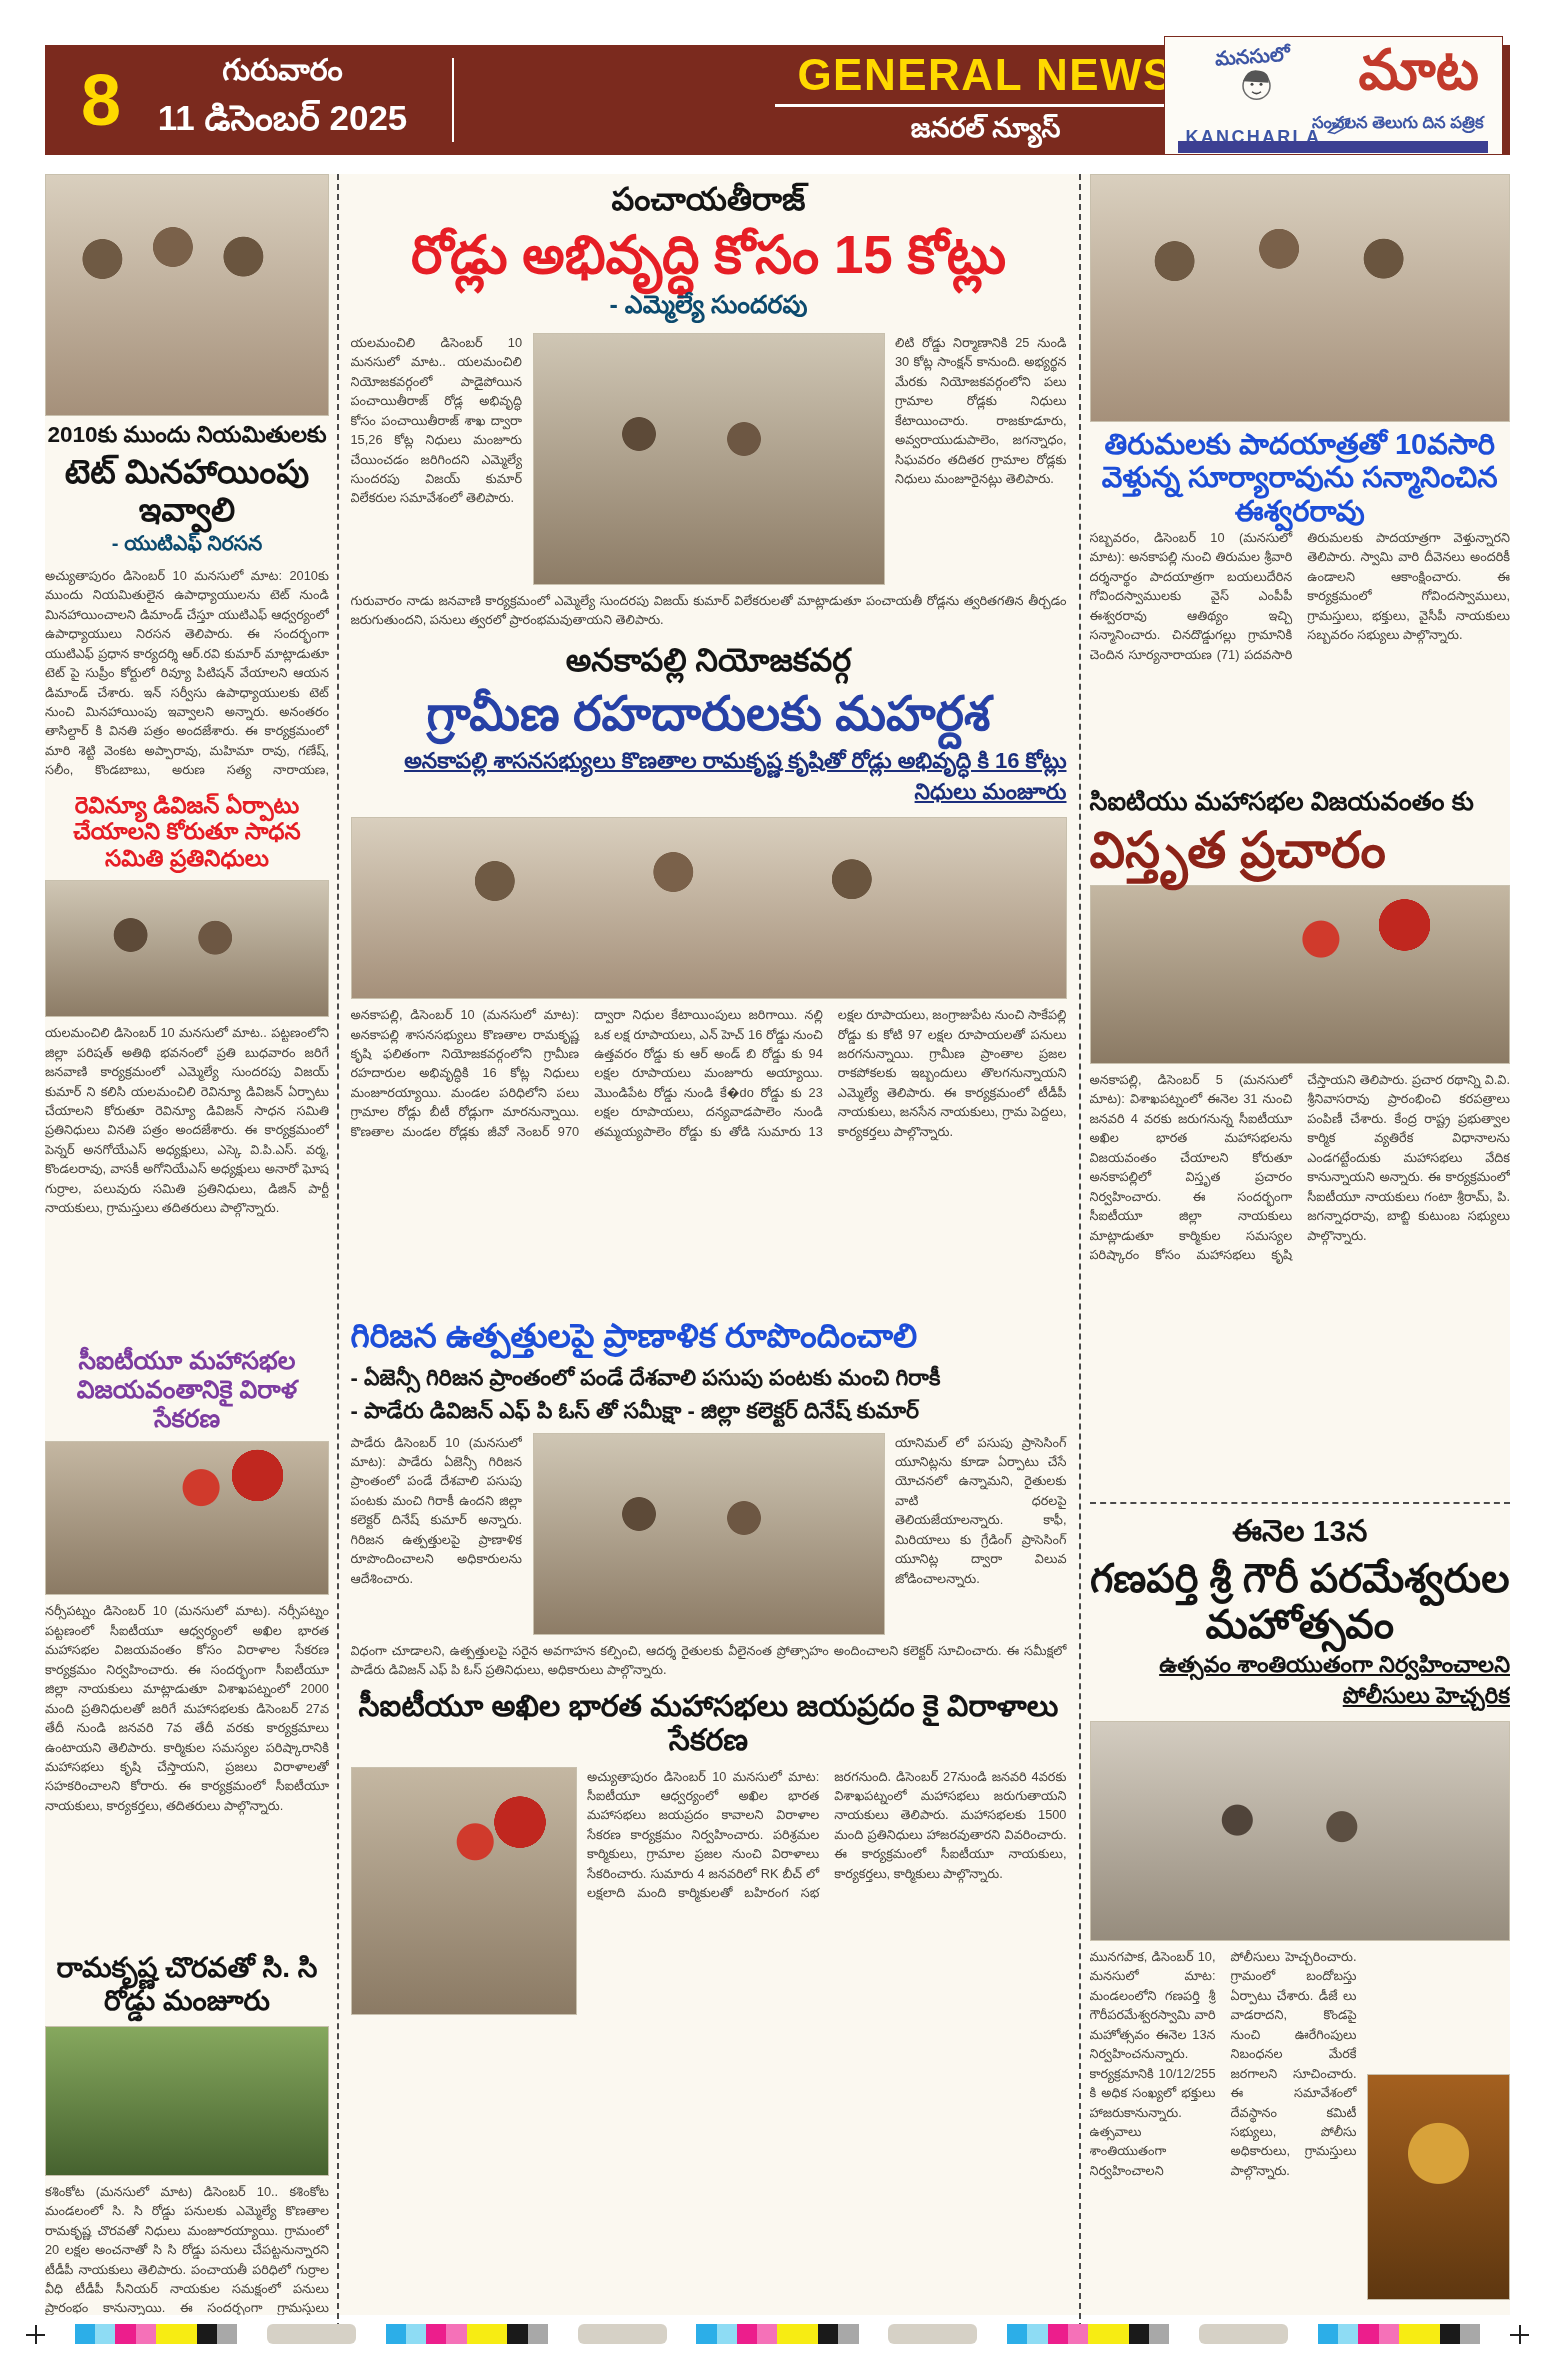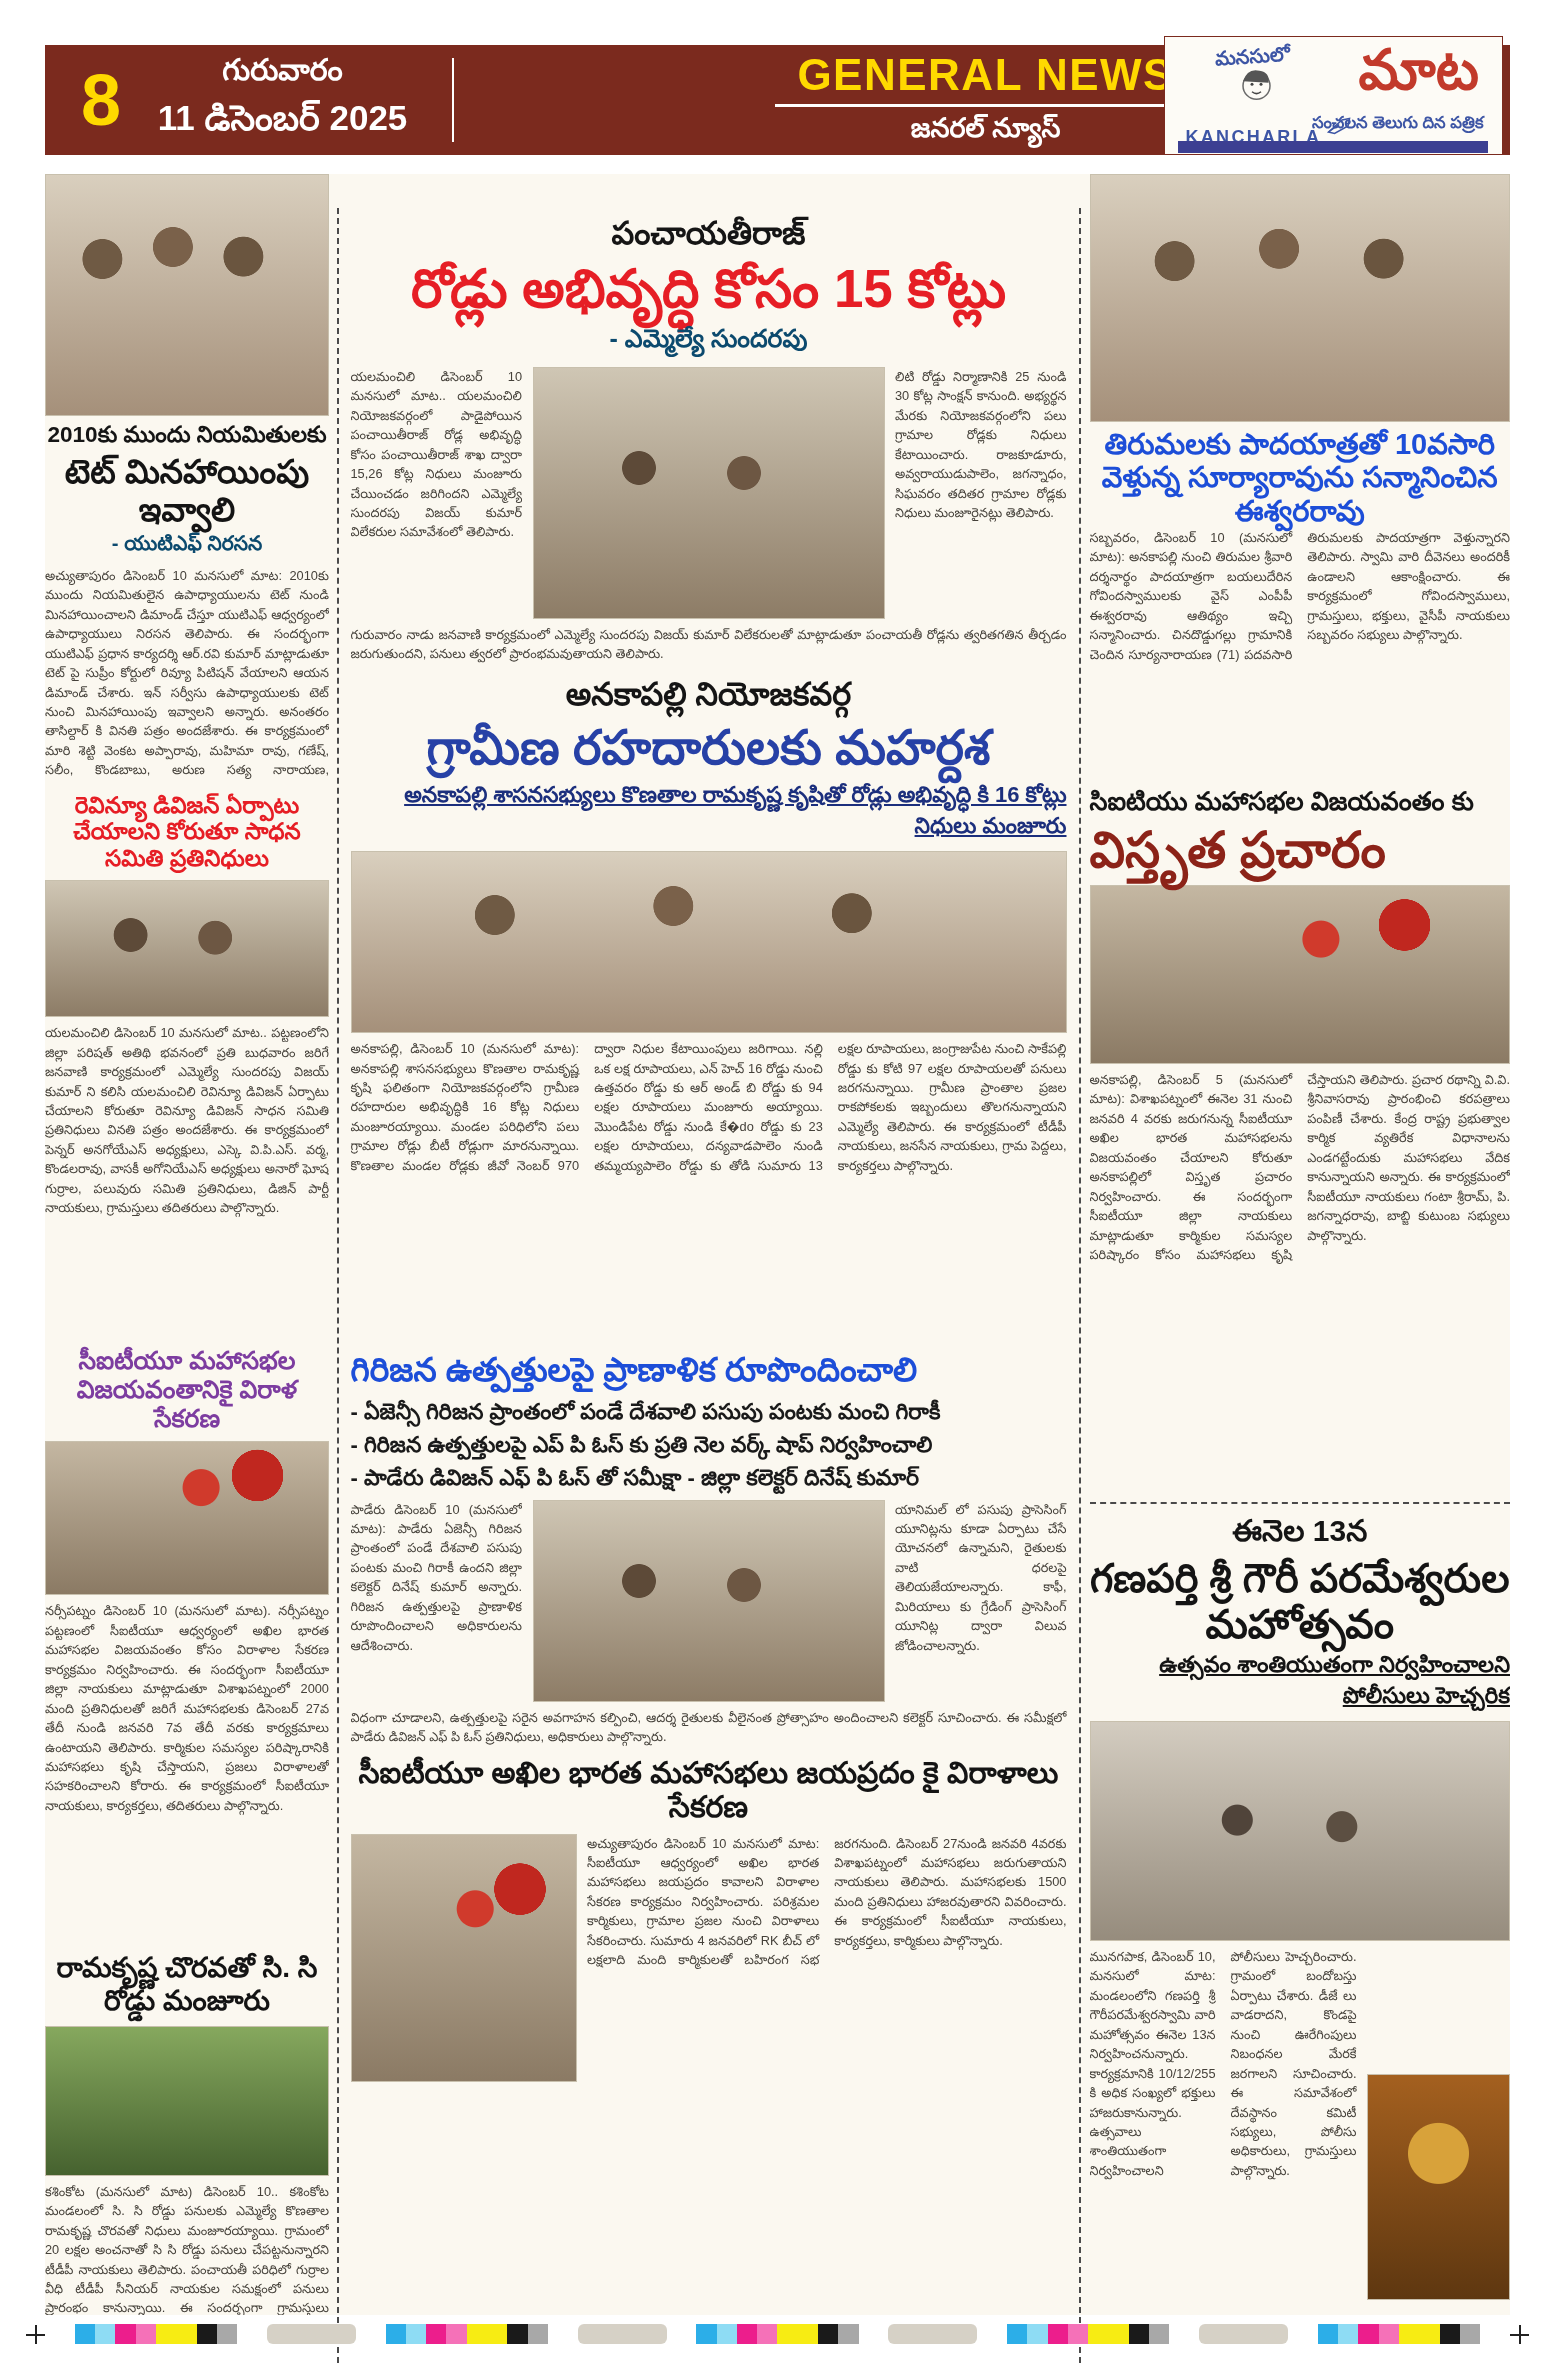--- a/index.html
+++ b/index.html
@@ -24,21 +24,21 @@
   .brand-main{position:absolute;right:22.6px;top:4.5px;color:#c23a2b;font-size:56px;font-weight:bold;line-height:1;}
   .brand-sub{position:absolute;left:21px;bottom:6px;color:#3d55a5;font-size:18px;font-weight:bold;letter-spacing:2.3px;}
   .tagline{position:absolute;right:18px;bottom:18px;color:#3d55a5;font-size:16.5px;font-weight:bold;}
   .logo-face{position:absolute;left:72px;top:25.6px;}
   .pen-nib{position:absolute;left:162px;bottom:16.5px;}
   .logo-bottombar{position:absolute;left:13.5px;right:13.5px;bottom:1.5px;height:12px;background:#3c3f92;}
   
   .content{position:absolute;left:45px;top:174px;width:1465px;height:2141px;display:flex;background:#fbf8f0;}
   .col{overflow:hidden;height:100%;}
   .col-left{width:284px;padding-right:7.5px;}
-  .col-mid{width:716px;border-left:2.3px dashed #4a4a4a;border-right:2.3px dashed #4a4a4a;padding:7px 12px;margin-top:34px;}
+  .col-mid{width:716px;border-left:2.3px dashed #4a4a4a;border-right:2.3px dashed #4a4a4a;padding:7px 12px;}
   .col-right{flex:1;padding-left:9px;}
   
   .kicker{font-weight:bold;color:#151515;text-align:center;}
   .byline{font-weight:bold;color:#0c4a6e;text-align:center;}
   .hl{font-weight:bold;text-align:center;line-height:1.15;}
   .hl-red{color:#e61e25;}
   .hl-blue{color:#2741a6;}
   .hl-green{color:#1d4ed8;}
   .hl-maroon{color:#8c2318;}
   .hl-purple{color:#7d3da0;}
@@ -163,21 +163,20 @@
       <div class="body-txt" style="margin-top:6px;height:41px;overflow:hidden">గురువారం నాడు జనవాణి కార్యక్రమంలో ఎమ్మెల్యే సుందరపు విజయ్ కుమార్ విలేకరులతో మాట్లాడుతూ పంచాయతీ రోడ్లను త్వరితగతిన తీర్చడం జరుగుతుందని, పనులు త్వరలో ప్రారంభమవుతాయని తెలిపారు.</div>
       <div class="kicker" style="font-size:32px;margin-top:10.5px">అనకాపల్లి నియోజకవర్గ</div>
       <div class="hl hl-blue" style="font-size:48px">గ్రామీణ రహదారులకు మహర్దశ</div>
       <div class="subhead-navy" style="font-size:22px;margin:6px 0 7.5px">అనకాపల్లి శాసనసభ్యులు కొణతాల రామకృష్ణ కృషితో రోడ్లు అభివృద్ధి కి 16 కోట్లు నిధులు మంజూరు</div>
       <div class="ph ph-people" style="height:182px"></div>
       <div class="spacer8"></div>
       <div class="body-txt cols-3" style="height:301px;overflow:hidden">అనకాపల్లి, డిసెంబర్ 10 (మనసులో మాట): అనకాపల్లి శాసనసభ్యులు కొణతాల రామకృష్ణ కృషి ఫలితంగా నియోజకవర్గంలోని గ్రామీణ రహదారుల అభివృద్ధికి 16 కోట్ల నిధులు మంజూరయ్యాయి. మండల పరిధిలోని పలు గ్రామాల రోడ్లు బీటీ రోడ్లుగా మారనున్నాయి. కొణతాల మండల రోడ్లకు జీవో నెంబర్ 970 ద్వారా నిధుల కేటాయింపులు జరిగాయి. నల్లి ఒక లక్ష రూపాయలు, ఎన్ హెచ్ 16 రోడ్డు నుంచి ఉత్తవరం రోడ్డు కు ఆర్ అండ్ బి రోడ్డు కు 94 లక్షల రూపాయలు మంజూరు అయ్యాయి. మొండిపేట రోడ్డు నుండి కే�do రోడ్డు కు 23 లక్షల రూపాయలు, దన్యవాడపాలెం నుండి తమ్మయ్యపాలెం రోడ్డు కు తోడి సుమారు 13 లక్షల రూపాయలు, జంగ్రాజుపేట నుంచి సాకేపల్లి రోడ్డు కు కోటి 97 లక్షల రూపాయలతో పనులు జరగనున్నాయి. గ్రామీణ ప్రాంతాల ప్రజల రాకపోకలకు ఇబ్బందులు తొలగనున్నాయని ఎమ్మెల్యే తెలిపారు. ఈ కార్యక్రమంలో టీడీపీ నాయకులు, జనసేన నాయకులు, గ్రామ పెద్దలు, కార్యకర్తలు పాల్గొన్నారు.</div>
       <div class="hl hl-green" style="font-size:33px;text-align:left;margin-top:10.5px">గిరిజన ఉత్పత్తులపై ప్రాణాళిక రూపొందించాలి</div>
       <div class="bullets" style="font-size:22px;margin:6px 0">
         <div>- ఏజెన్సీ గిరిజన ప్రాంతంలో పండే దేశవాలి పసుపు పంటకు మంచి గిరాకీ</div>
-        <div>- గిరిజన ఉత్పత్తులపై ఎప్ పి ఓస్ కు ప్రతి నెల వర్క్ షాప్ నిర్వహించాలి</div>
         <div>- పాడేరు డివిజన్ ఎఫ్ పి ఓస్ తో సమీక్షా - జిల్లా కలెక్టర్ దినేష్ కుమార్</div>
       </div>
       <div class="row">
         <div class="body-txt" style="flex:1;height:202px;overflow:hidden">పాడేరు డిసెంబర్ 10 (మనసులో మాట): పాడేరు ఏజెన్సీ గిరిజన ప్రాంతంలో పండే దేశవాలి పసుపు పంటకు మంచి గిరాకీ ఉందని జిల్లా కలెక్టర్ దినేష్ కుమార్ అన్నారు. గిరిజన ఉత్పత్తులపై ప్రాణాళిక రూపొందించాలని అధికారులను ఆదేశించారు.</div>
         <div class="ph ph-meeting" style="width:352px;height:202px"></div>
         <div class="body-txt" style="flex:1;height:202px;overflow:hidden">యానిమల్ లో పసుపు ప్రాసెసింగ్ యూనిట్లను కూడా ఏర్పాటు చేసే యోచనలో ఉన్నామని, రైతులకు వాటి ధరలపై తెలియజేయాలన్నారు. కాఫీ, మిరియాలు కు గ్రేడింగ్ ప్రాసెసింగ్ యూనిట్ల ద్వారా విలువ జోడించాలన్నారు.</div>
       </div>
       <div class="body-txt" style="margin-top:6px;height:39px;overflow:hidden">విధంగా చూడాలని, ఉత్పత్తులపై సరైన అవగాహన కల్పించి, ఆదర్శ రైతులకు వీలైనంత ప్రోత్సాహం అందించాలని కలెక్టర్ సూచించారు. ఈ సమీక్షలో పాడేరు డివిజన్ ఎఫ్ పి ఓస్ ప్రతినిధులు, అధికారులు పాల్గొన్నారు.</div>
       <div class="hl hl-black" style="font-size:30px;margin:9px 0">సీఐటీయూ అఖిల భారత మహాసభలు జయప్రదం కై విరాళాలు సేకరణ</div>
       <div class="row">

